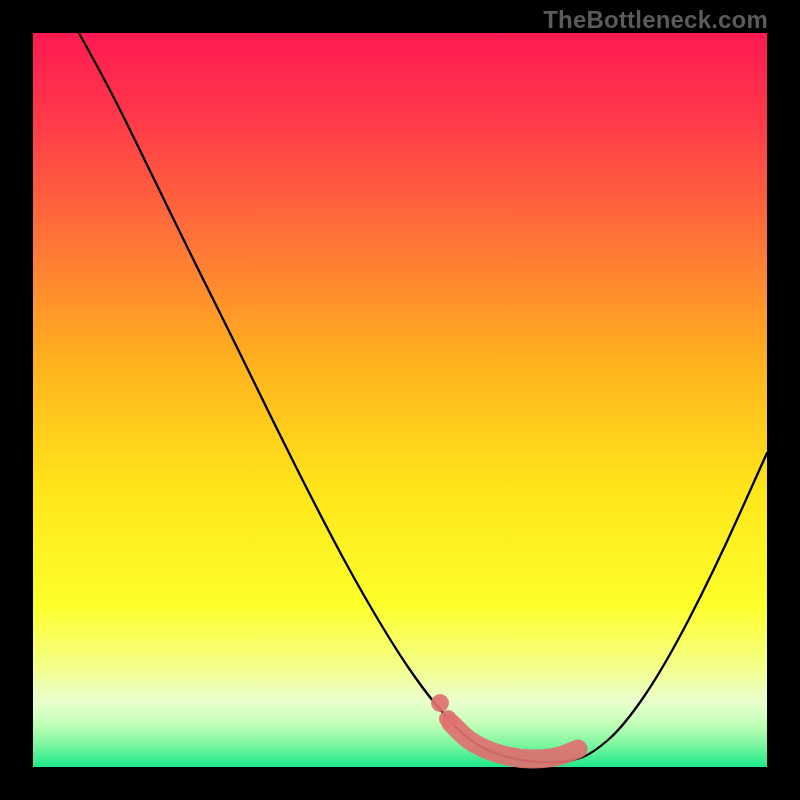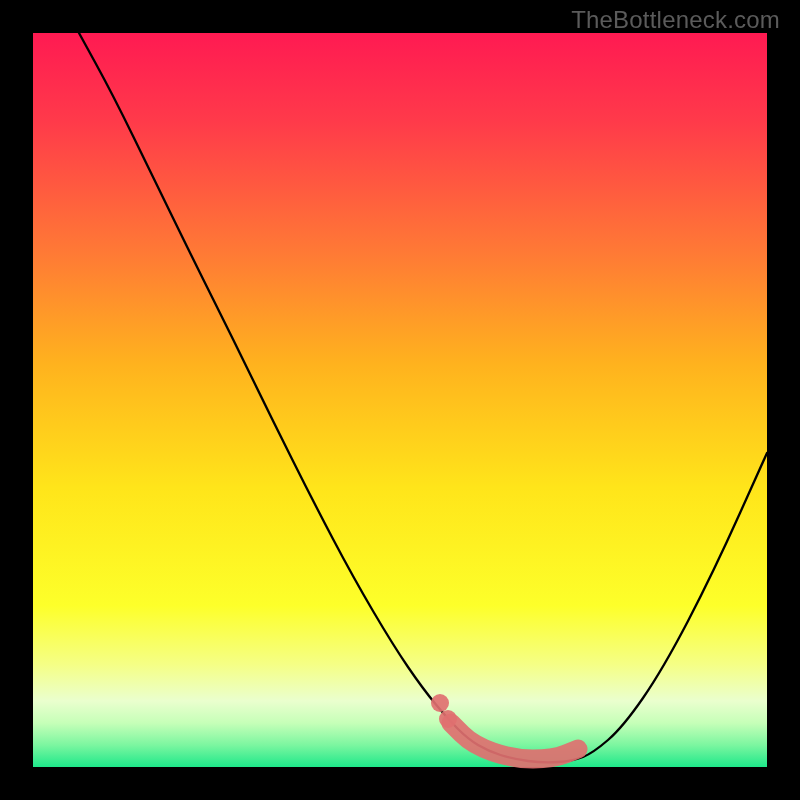--- a/index.html
+++ b/index.html
@@ -20,24 +20,24 @@
     overflow: hidden;
   }
   .bg-gradient {
     position: absolute;
     left: 0; top: 0;
     width: 100%; height: 100%;
   }
   .watermark {
     position: absolute;
     top: 6px;
-    right: 20px;
+    right: 32px;
     color: #5b5b5b;
     font-size: 24px;
-    font-weight: 400;
+    font-weight: 700;
     letter-spacing: 0.2px;
     user-select: none;
   }
   svg.overlay {
     position: absolute;
     left: 33px;
     top: 33px;
     width: 734px;
     height: 734px;
     overflow: visible;

